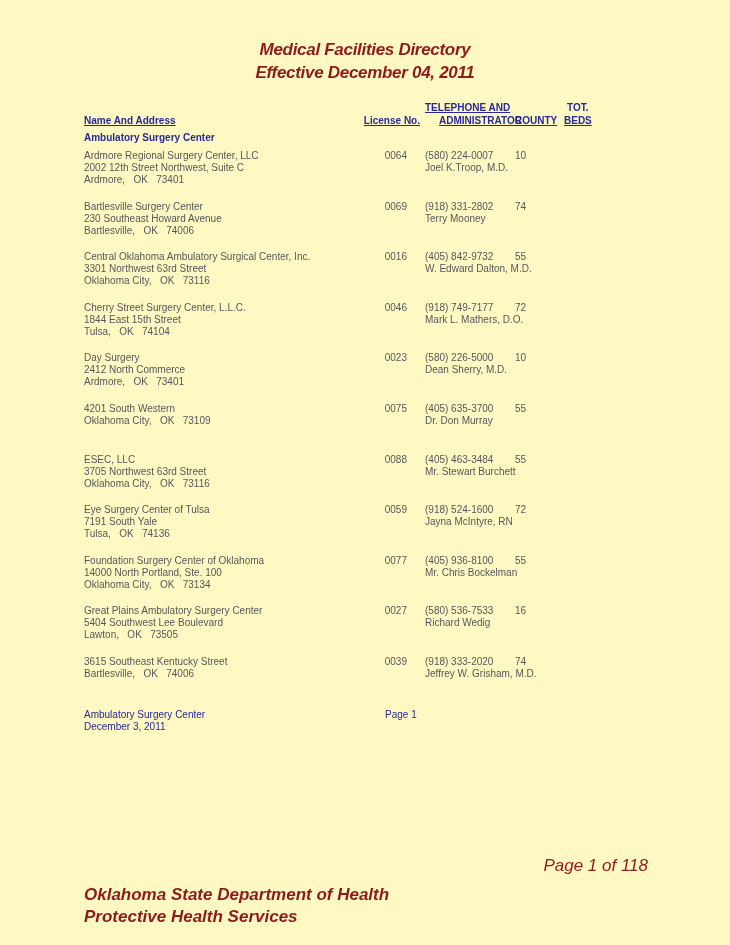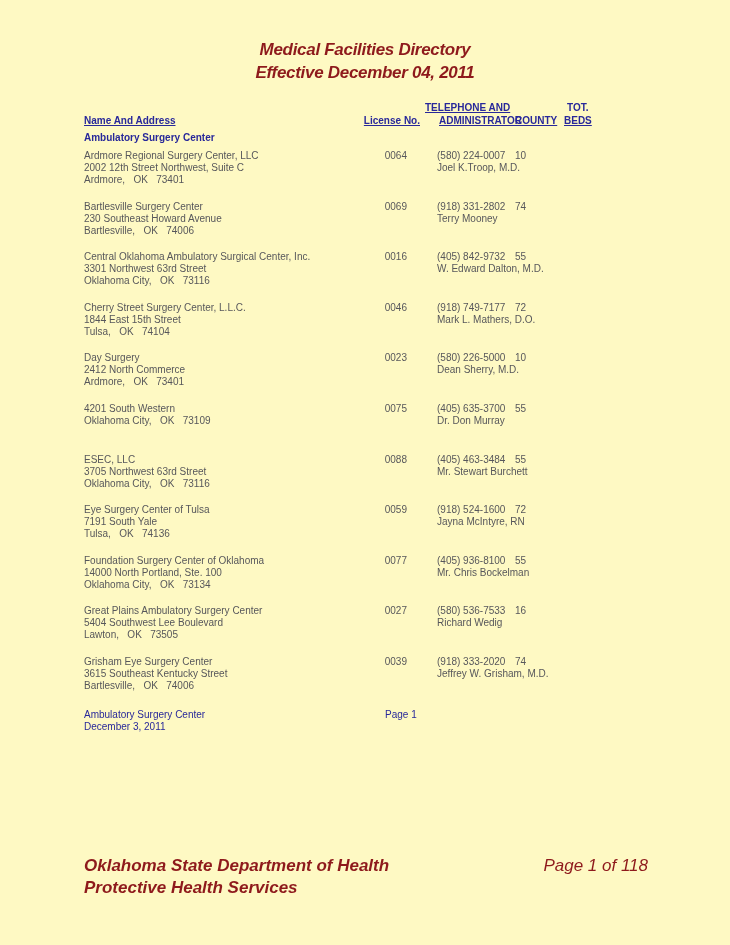--- a/index.html
+++ b/index.html
@@ -44,36 +44,36 @@
   .h-beds   { left: 480px; top: 13px; }
   .section-title {
     position: absolute; left: 0; top: 30px;
     color: #28289a; font-weight: bold; white-space: nowrap;
   }
   .rows { position: absolute; left: 0; top: 48px; width: 540px; }
   .row { position: relative; height: 36.1px; margin-bottom: 14.5px; }
   .row .c { position: absolute; top: 0; white-space: nowrap; }
   .c-name { left: 0;    width: 276px; }
   .c-lic  { left: 276px; width: 60px; text-align: right; padding-right: 13px; box-sizing: border-box; }
-  .c-tel  { left: 341px; width: 110px; margin-left: 12px; }
+  .c-tel  { left: 341px; width: 110px; }
   .c-cty  { left: 431px; width: 40px; }
   .c-beds { left: 482px; width: 40px; }
   .pre { white-space: pre; }
   
   .pf-left {
     position: absolute; left: 84px; top: 709px;
     color: #28289a; font-size: 10px; line-height: 12px; white-space: nowrap;
   }
   .pf-page {
     position: absolute; left: 341px; top: 709px;
     color: #28289a; font-size: 10px; line-height: 12px; padding-left: 44px;
   }
   
   .bf-left {
-    position: absolute; left: 84px; top: 855px;
+    position: absolute; left: 84px; top: 884px;
     color: #8e1a1c; font-weight: bold; font-style: italic;
     font-size: 17px; line-height: 22px; white-space: nowrap;
   }
   .bf-page {
     position: absolute; right: 82px; top: 855px;
     color: #8e1a1c; font-weight: normal; font-style: italic;
     font-size: 17px; line-height: 22px;
   }
 </style>
 </head>
@@ -242,21 +242,20 @@
     <div class="c c-tel">
       <div>(580) 536-7533</div>
       <div>Richard Wedig</div>
     </div>
     <div class="c c-cty">16</div>
     <div class="c c-beds"></div>
   </div>
 
   <div class="row">
     <div class="c c-name">
-      <div>Grisham Eye Surgery Center</div>
       <div>3615 Southeast Kentucky Street</div>
       <div class="pre">Bartlesville,   OK   74006</div>
     </div>
     <div class="c c-lic">0039</div>
     <div class="c c-tel">
       <div>(918) 333-2020</div>
       <div>Jeffrey W. Grisham, M.D.</div>
     </div>
     <div class="c c-cty">74</div>
     <div class="c c-beds"></div>

